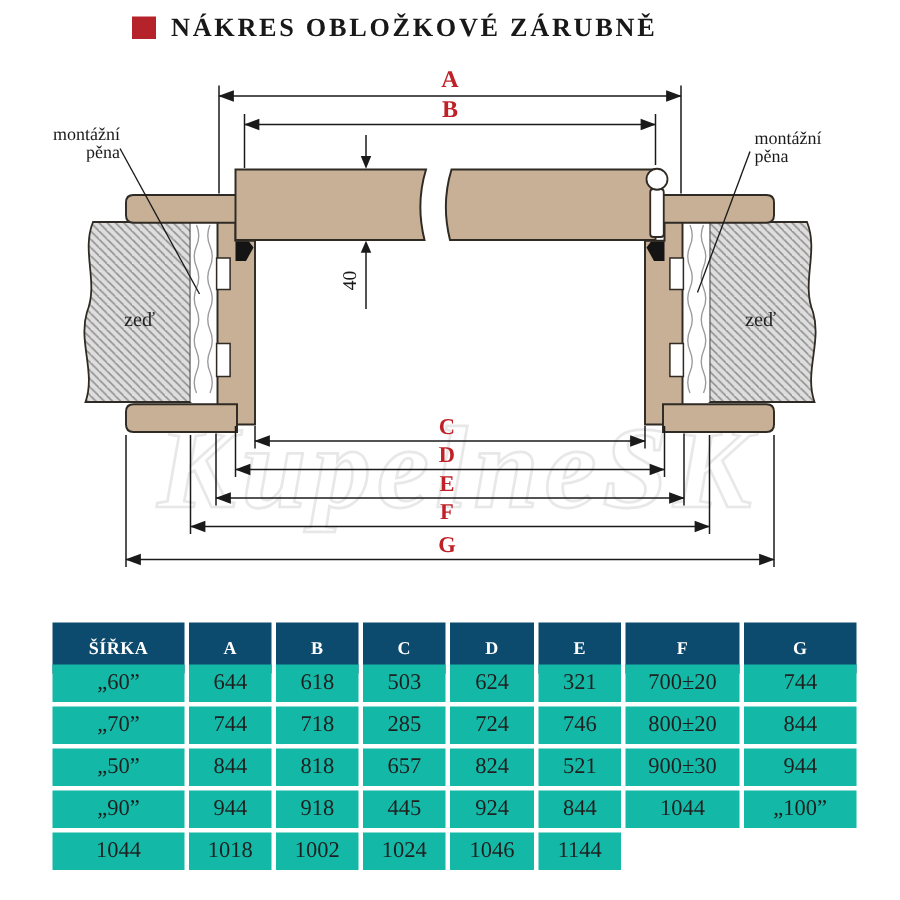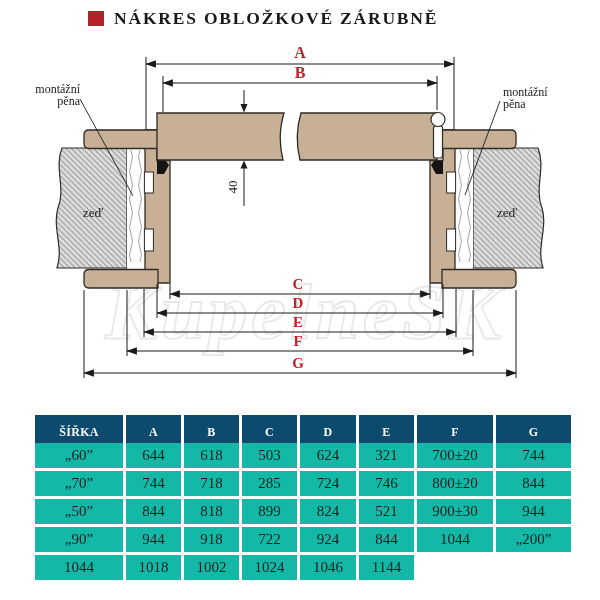--- a/index.html
+++ b/index.html
@@ -193,35 +193,35 @@
     <div class="td">718</div>
     <div class="td">285</div>
     <div class="td">724</div>
     <div class="td">746</div>
     <div class="td">800±20</div>
     <div class="td">844</div>
 
     <div class="td">„50”</div>
     <div class="td">844</div>
     <div class="td">818</div>
-    <div class="td">899</div>
+    <div class="td">657</div>
     <div class="td">824</div>
     <div class="td">521</div>
     <div class="td">900±30</div>
     <div class="td">944</div>
 
     <div class="td">„90”</div>
     <div class="td">944</div>
     <div class="td">918</div>
-    <div class="td">722</div>
+    <div class="td">445</div>
     <div class="td">924</div>
     <div class="td">844</div>
     <div class="td">1044</div>
 
-    <div class="td">„200”</div>
+    <div class="td">„100”</div>
     <div class="td">1044</div>
     <div class="td">1018</div>
     <div class="td">1002</div>
     <div class="td">1024</div>
     <div class="td">1046</div>
     <div class="td">1144</div>
   </div>
 
 </div>
 

